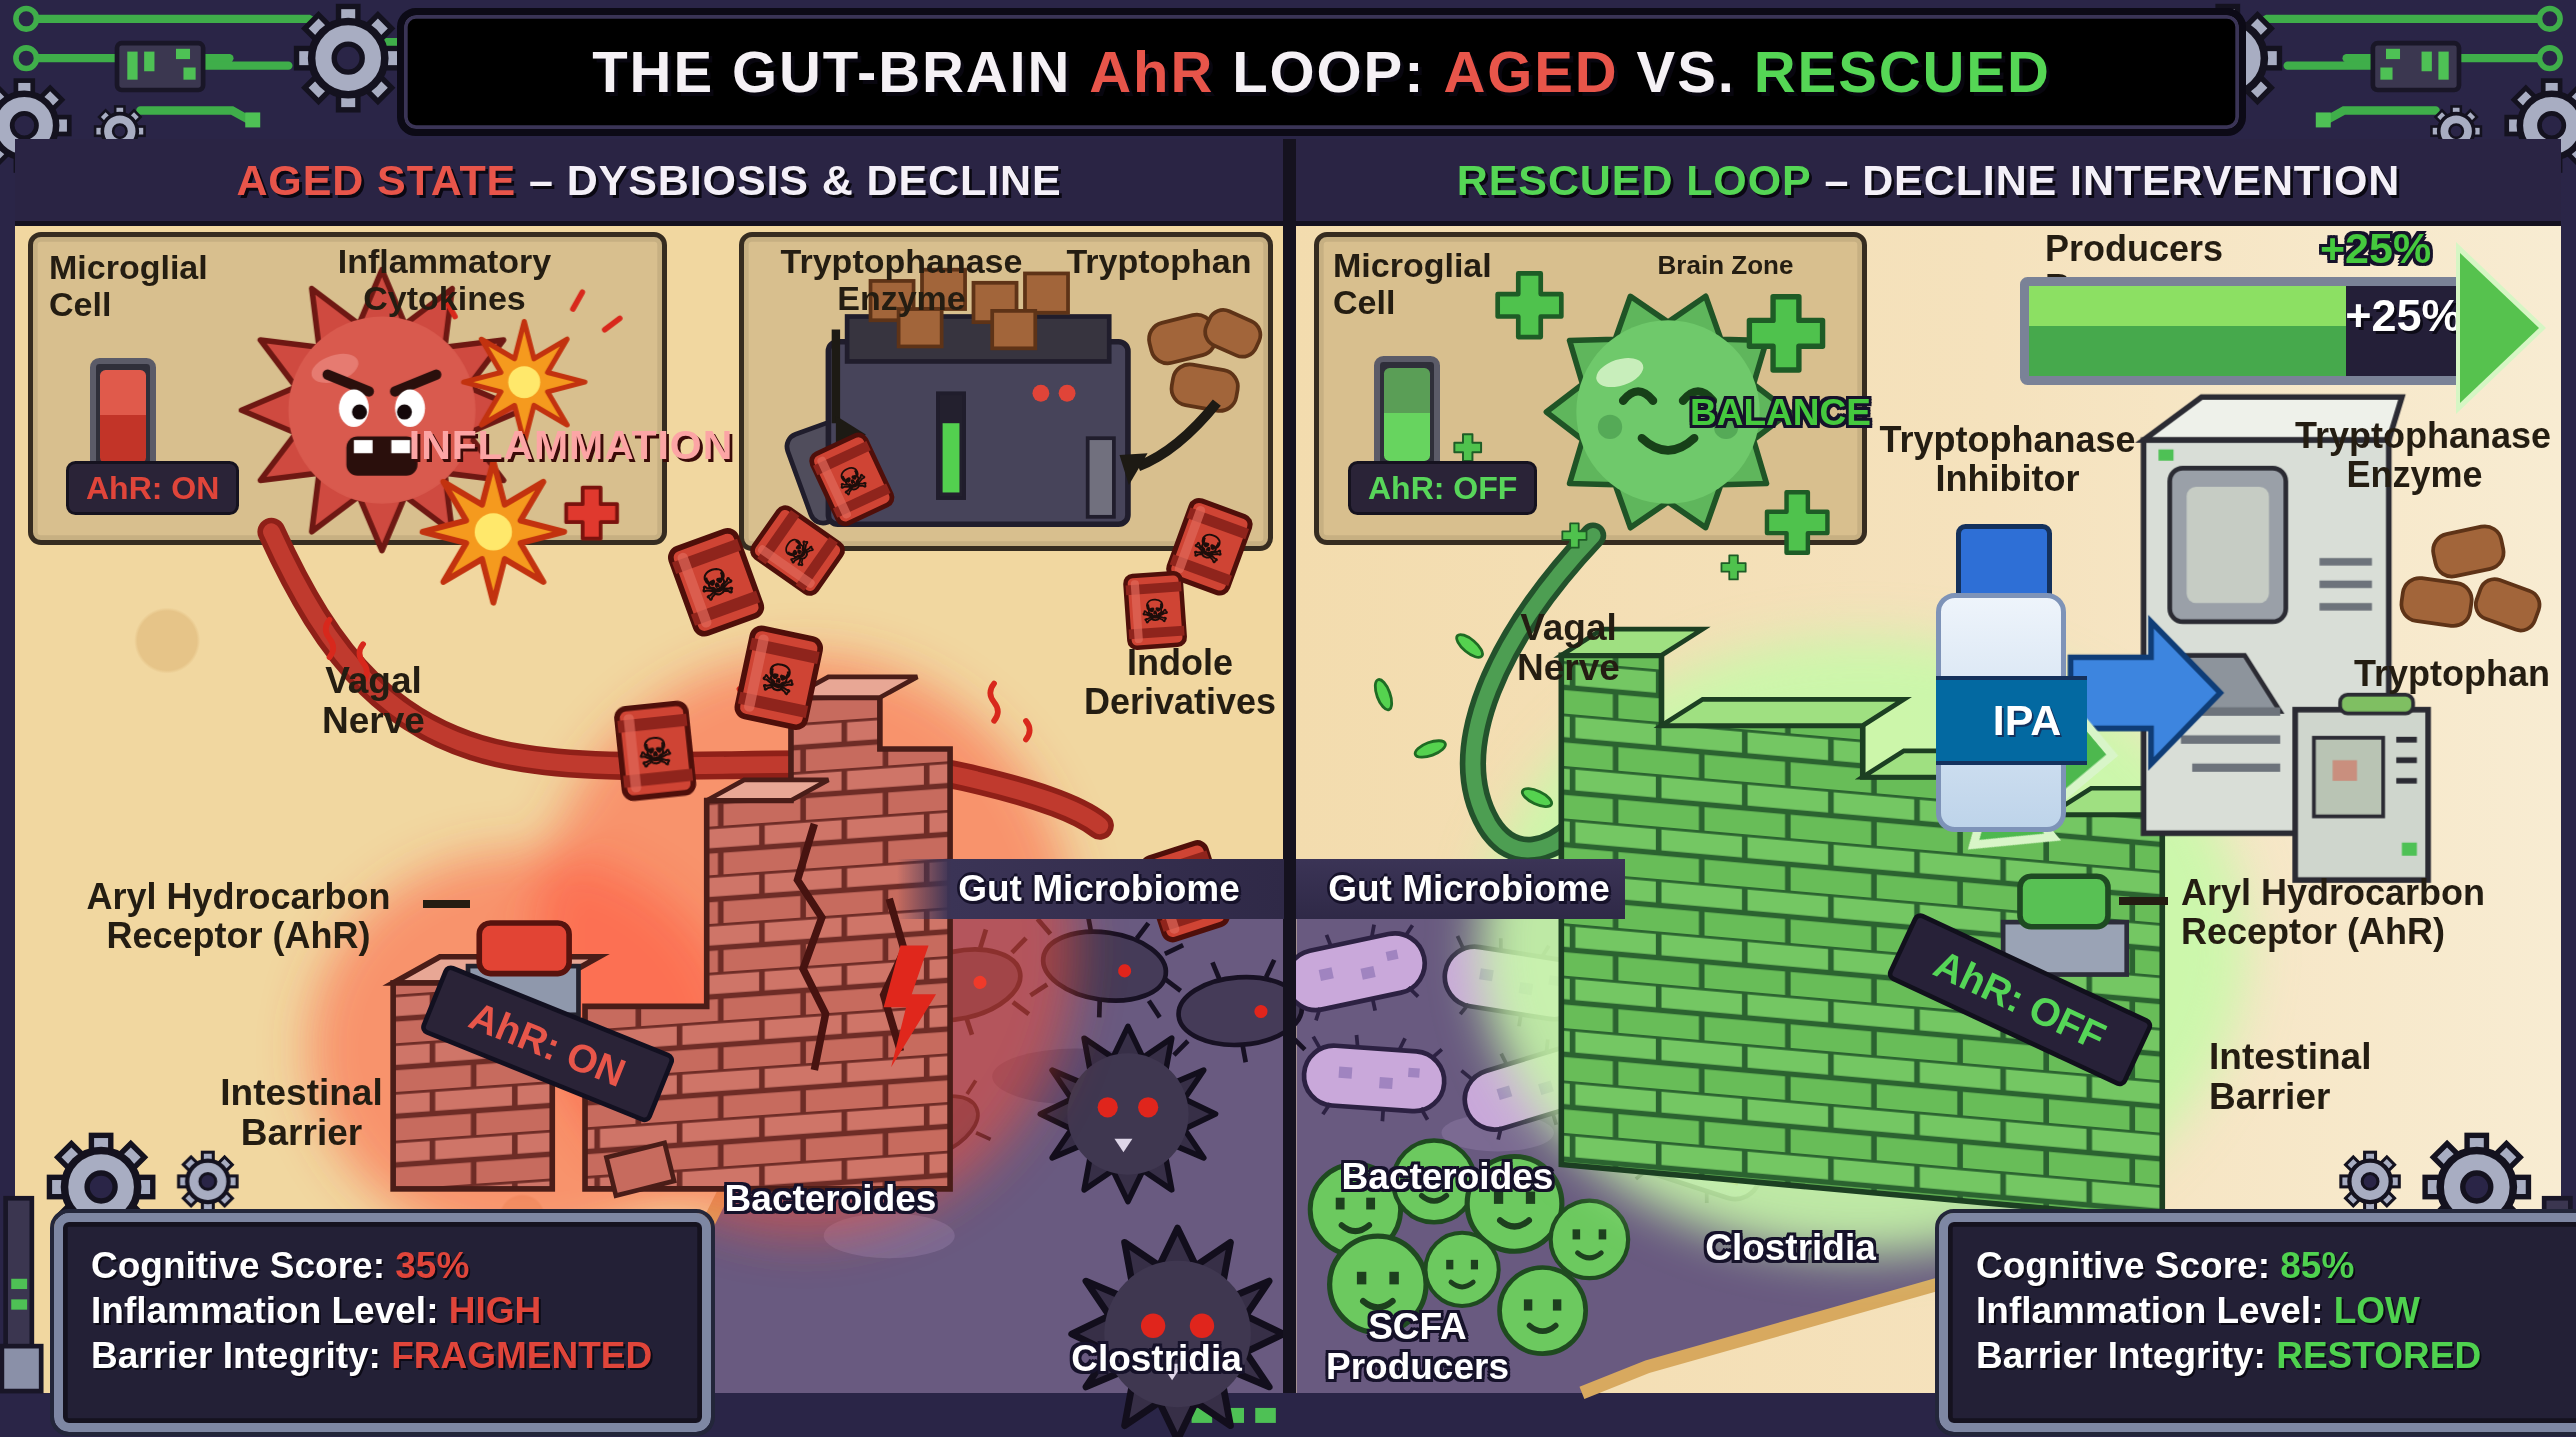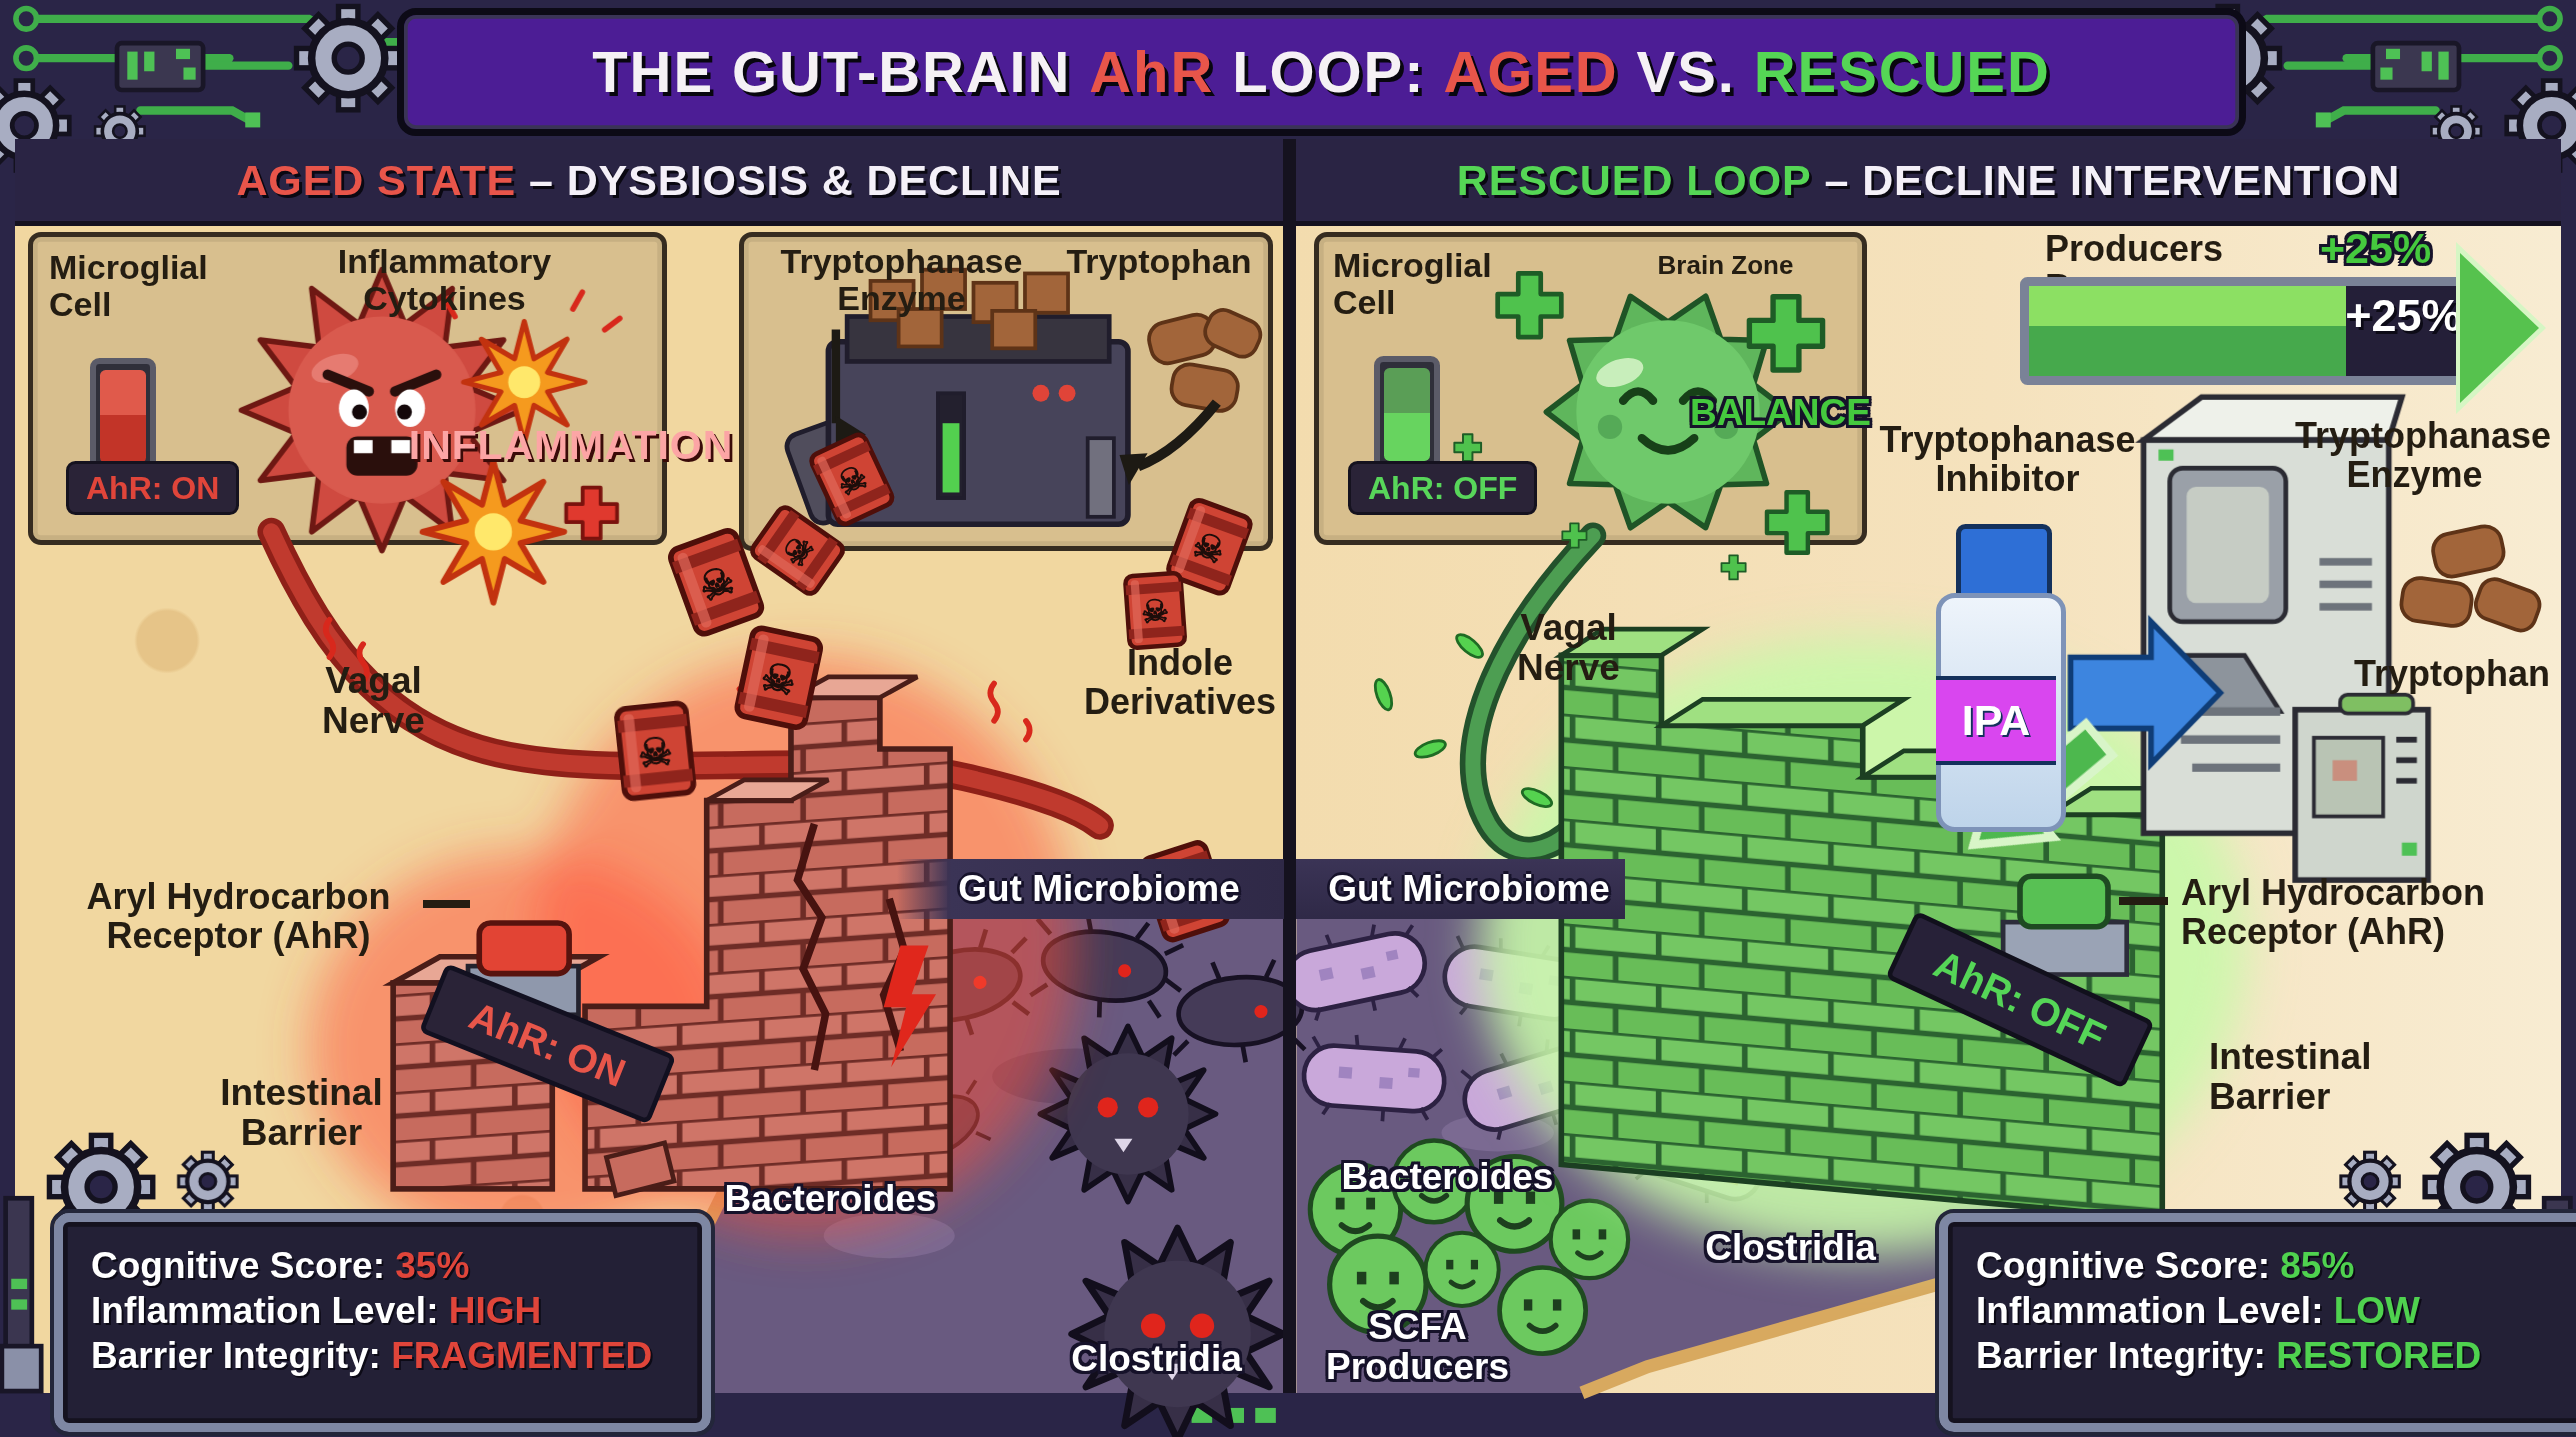--- a/index.html
+++ b/index.html
@@ -10,21 +10,21 @@
     background-image:radial-gradient(circle 66px at 12% 40%,#e6c488 0 45%,transparent 50%),
                      radial-gradient(circle 47px at 40% 86%,#e6c488 0 45%,transparent 50%),
                      radial-gradient(circle 56px at 88% 20%,#ecd097 0 45%,transparent 50%);}
   .panel.right{left:1296px;width:1265px;background:linear-gradient(90deg,#f3dcae 0%,#f5e2bd 55%,#f8ecd2 100%);}
   .divider{position:absolute;left:1283px;top:139px;width:13px;height:1254px;background:#15121f;z-index:3;}
   .hdr{position:absolute;top:139px;height:82px;background:#2a2444;border-bottom:5.6px solid #14111f;
        display:flex;align-items:center;justify-content:center;z-index:3;
        font-size:43px;letter-spacing:0.9px;color:#f4f0f8;text-shadow:2.8px 2.8px 0 #0a0812;white-space:pre;}
   .hdr .accent-red{color:#e8554a;} .hdr .accent-green{color:#55d655;}
   .titlebar{position:absolute;left:397px;top:7.5px;width:1835px;height:114px;z-index:4;
-       background:#4c1d95;border:7.5px solid #0c0a16;border-radius:19px;
+       background:#000000;border:7.5px solid #0c0a16;border-radius:19px;
        box-shadow:inset 0 0 0 3.7px #3a3456;display:flex;align-items:center;justify-content:center;
        font-size:58px;letter-spacing:1.9px;color:#f5f1f5;text-shadow:3.7px 3.7px 0 #08060f;white-space:pre;}
   .titlebar .t-red{color:#e8554a;} .titlebar .t-green{color:#55d655;}
   .box{position:absolute;background:#d8bf8e;border:5.6px solid #362c20;border-radius:13px;
        box-shadow:inset 0 0 0 4.7px rgba(0,0,0,.08);z-index:1;}
   .lbl{position:absolute;z-index:3;color:#241d12;line-height:1.08;}
   .center{text-align:center;}
   .o-dark{text-shadow:2.8px 0 #16122a,-2.8px 0 #16122a,0 2.8px #16122a,0 -2.8px #16122a,
           2.8px 2.8px #16122a,-2.8px -2.8px #16122a,2.8px -2.8px #16122a,-2.8px 2.8px #16122a;}
   .white{color:#fff;} .red-t{color:#fca5a5;} .green-t{color:#45c93e;}
@@ -48,24 +48,24 @@
   .dash{position:absolute;z-index:3;background:#241d12;height:8.4px;}
   .bar{position:absolute;left:2020px;top:277px;width:440px;height:90px;z-index:3;background:#241f38;
        border:9.4px solid #7a8297;border-radius:7.5px;}
   .bar .fill{position:absolute;left:0;top:0;bottom:0;width:72%;background:linear-gradient(#8ce063 0 45%,#46a94c 45%);}
   .bar .bar-text{position:absolute;right:7.5px;top:3.7px;font-size:45px;color:#fff;text-shadow:2.8px 2.8px 0 #0c0a16;}
   .tri{position:absolute;width:0;height:0;z-index:3;}
   .bottle-cap{position:absolute;left:1956px;top:524px;width:86px;height:75px;background:#2e6fd6;
               border:5.6px solid #14315c;border-radius:9.4px;z-index:3;}
   .bottle-body{position:absolute;left:1936px;top:593px;width:120px;height:229px;z-index:3;
                background:linear-gradient(#eef4fb,#bed4ea);border:5.6px solid #7e93b8;border-radius:19px;}
-  .bottle-band{position:absolute;left:1936px;top:676px;width:120px;height:81px;z-index:3;background:#d946ef;
+  .bottle-band{position:absolute;left:1936px;top:676px;width:120px;height:81px;z-index:3;background:#0369a1;
                border-top:4.7px solid #14315c;border-bottom:4.7px solid #14315c;
                display:flex;align-items:center;justify-content:center;font-size:43px;color:#fff;
-               text-shadow:1.9px 1.9px 0 #14315c;}
+               text-shadow:1.9px 1.9px 0 #14315c;padding-left:31px;}
   svg{position:absolute;left:0;top:0;}
   svg text{font-family:"Liberation Sans",sans-serif;font-weight:bold;}
   .z2{z-index:2;pointer-events:none;}
 </style>
 </head>
 <body>
 
 <div class="root">
 
   <div class="panel left"></div>

